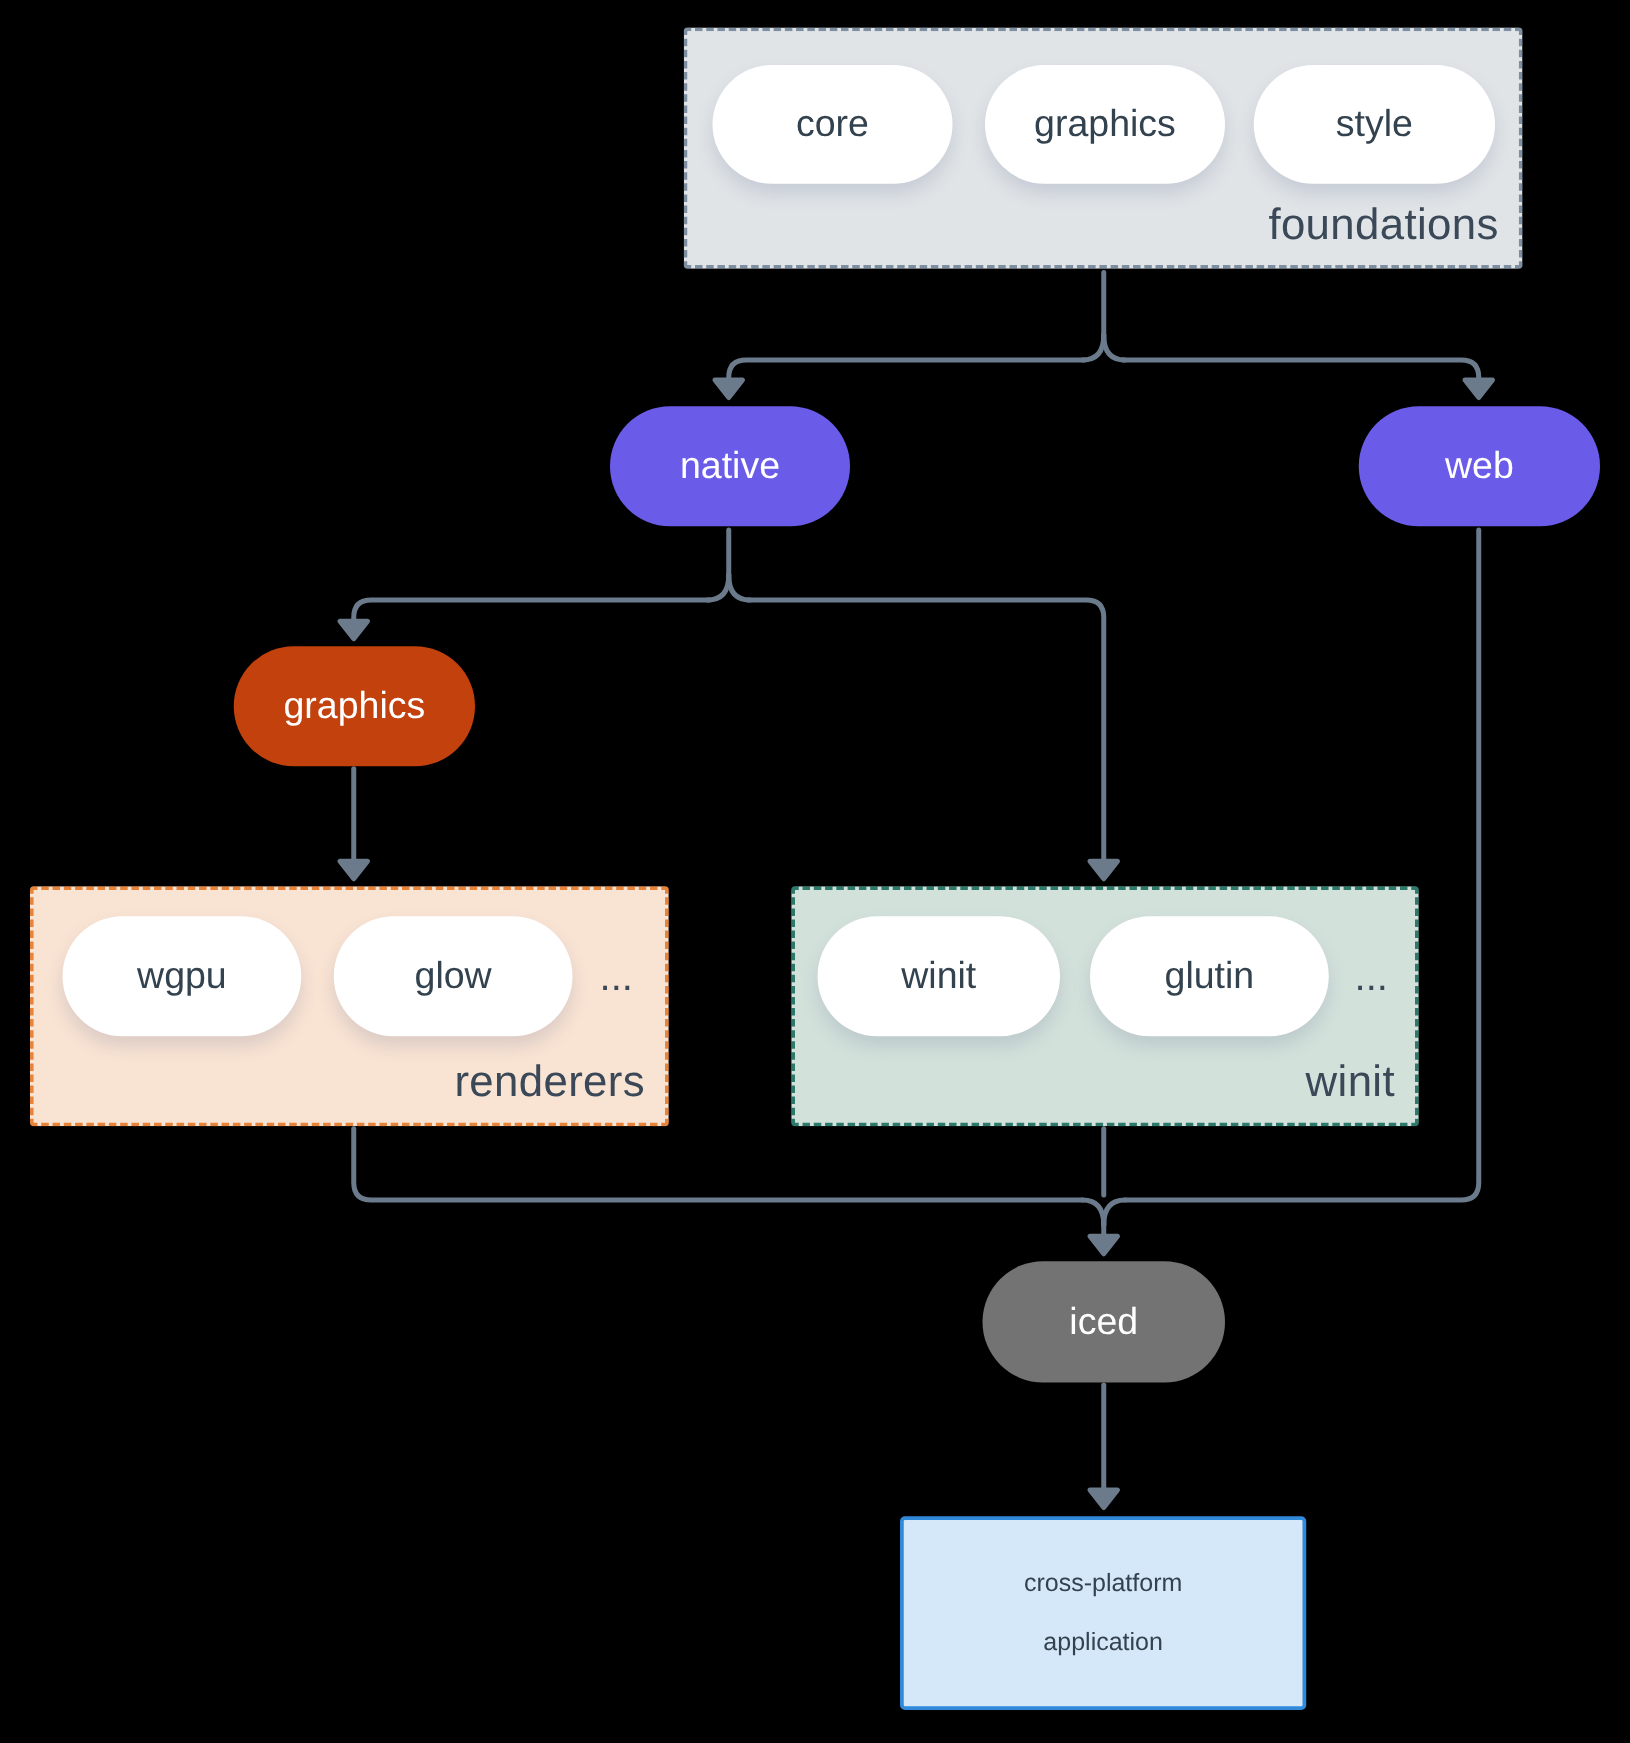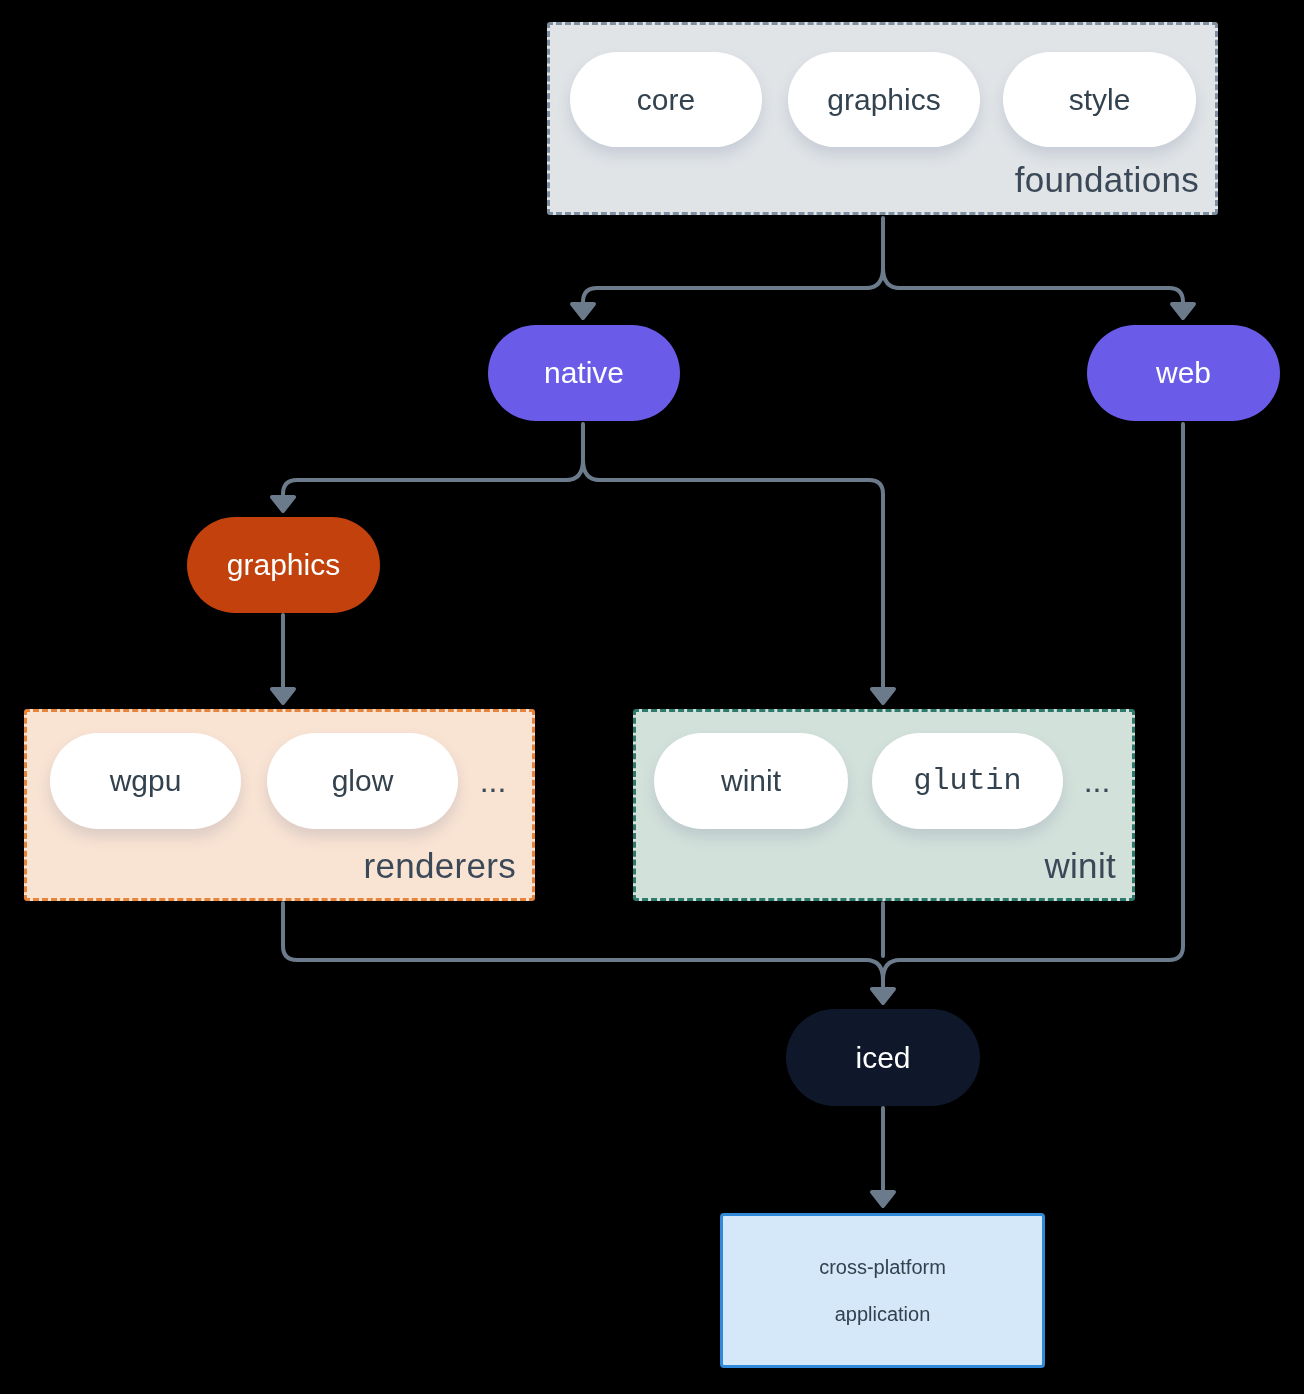--- a/index.html
+++ b/index.html
@@ -154,23 +154,23 @@
     <span class="group-label">renderers</span>
   </div>
   <div class="pill white" style="left:267px; top:733px; width:191px; height:96px;">glow</div>
   <div class="pill white" style="left:50px; top:733px; width:191px; height:96px;">wgpu</div>
   <div class="ellipsis" style="left:468px; top:733px; width:50px; height:96px;">...</div>
 
   <div class="group-box shells">
     <span class="group-label">winit</span>
   </div>
   <div class="pill white" style="left:654px; top:733px; width:194px; height:96px;">winit</div>
-  <div class="pill white" style="left:872px; top:733px; width:191px; height:96px;font-family:Liberation Mono, monospace;">glutin</div>
+  <div class="pill white" style="left:872px; top:733px; width:191px; height:96px;">glutin</div>
   <div class="ellipsis" style="left:1072px; top:733px; width:50px; height:96px;">...</div>
 
-  <div class="pill colored" style="left:786px; top:1009px; width:194px; height:97px; background:#0f172a;">iced</div>
+  <div class="pill colored" style="left:786px; top:1009px; width:194px; height:97px; background:#737373;">iced</div>
 
   <div class="app-box">
     <span>cross-platform</span>
     <span>application</span>
   </div>
 
 </div>
 
 </body></html>

